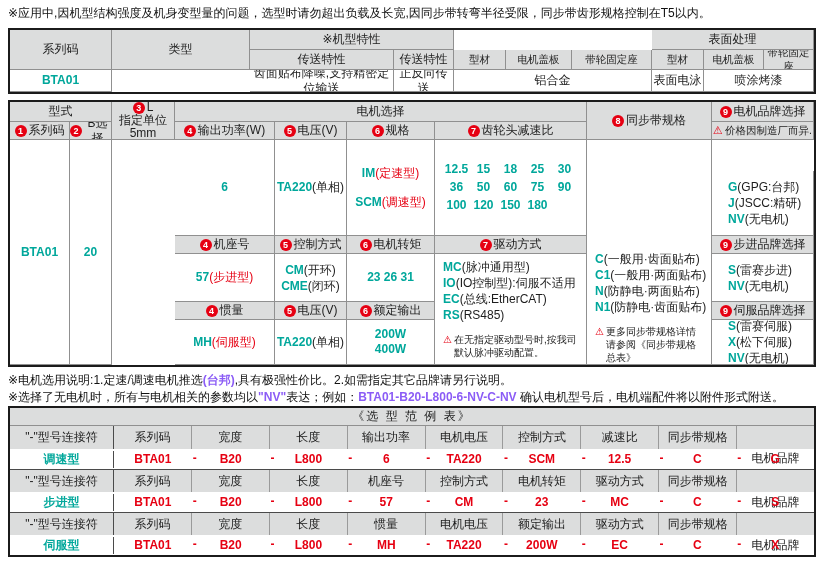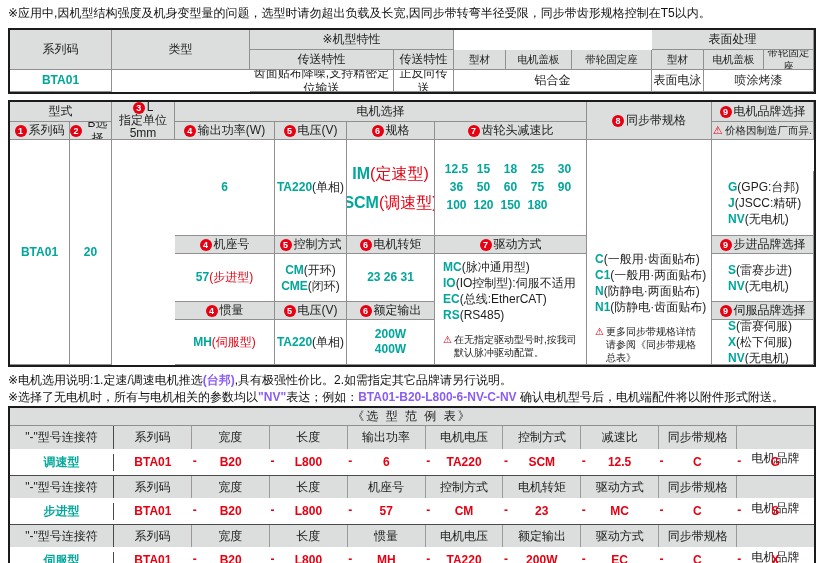--- a/index.html
+++ b/index.html
@@ -16,34 +16,34 @@
   .tri{color:#e60012;font-weight:bold;margin-right:2px;font-size:11px;}
   
   .gridtbl{display:grid;border:2px solid #1b1b1b;background:#fff;}
   .gc{border-right:1px solid #909090;border-bottom:1px solid #909090;display:flex;align-items:center;
       justify-content:center;font-size:12px;text-align:center;line-height:1.25;overflow:hidden;}
   .gc.gray{background:#dcdddd;}
   .gc.col{flex-direction:column;}
   .gc.small{font-size:10.5px;}
   .optline{white-space:nowrap;line-height:16px;font-size:12px;text-align:left;}
   .optline .t{font-weight:bold;}
-  .speclines .optline{line-height:15px;margin:7px 0;font-size:16px;}
+  .speclines .optline{line-height:15px;margin:7px 0;font-size:12px;}
   .cellnote{font-size:10px;line-height:13px;text-align:left;margin-top:10px;color:#222;display:flex;}
   .cellnote .tri{font-size:10px;}
   .ratio-grid{display:grid;grid-template-columns:repeat(5,27px);row-gap:3px;}
   .ratio-grid span{color:#00a79b;font-weight:bold;font-size:12px;text-align:center;}
   .hdr2line{line-height:13px;font-size:12px;}
   
   .ex{width:808px;border:2px solid #1b1b1b;}
   .ex-band{height:18px;background:#dcdddd;display:flex;align-items:center;justify-content:center;
            font-size:12px;letter-spacing:2px;border-bottom:1px solid #909090;}
   .ex-row{display:flex;}
   .ex-row.hr{height:23px;background:#dcdddd;border-top:1.5px solid #4a4a4a;}
   .ex-row.hr.first{border-top:none;}
-  .ex-row.vr{height:26px;background:#fff;align-items:center;}
+  .ex-row.vr{height:20px;background:#fff;align-items:center;}
   .ex-cell{flex:1;display:flex;align-items:center;justify-content:center;font-size:12px;position:relative;}
   .ex-cell.lbl{flex:none;width:104px;border-right:1.5px solid #4a4a4a;}
   .ex-row.hr .ex-cell{border-right:1px solid #9a9a9a;}
   .ex-row.hr .ex-cell:last-child{border-right:none;margin-top:32px;}
   .ex-row.hr .ex-cell.lbl{border-right:1.5px solid #4a4a4a;}
   .ex-cell.tval{color:#00a79b;font-weight:bold;}
   .ex-cell.vval{color:#e60012;font-weight:bold;}
   .ex-cell .dash{position:absolute;right:-5px;top:50%;transform:translateY(-58%);color:#e60012;font-weight:bold;}
 </style>
 </head>

